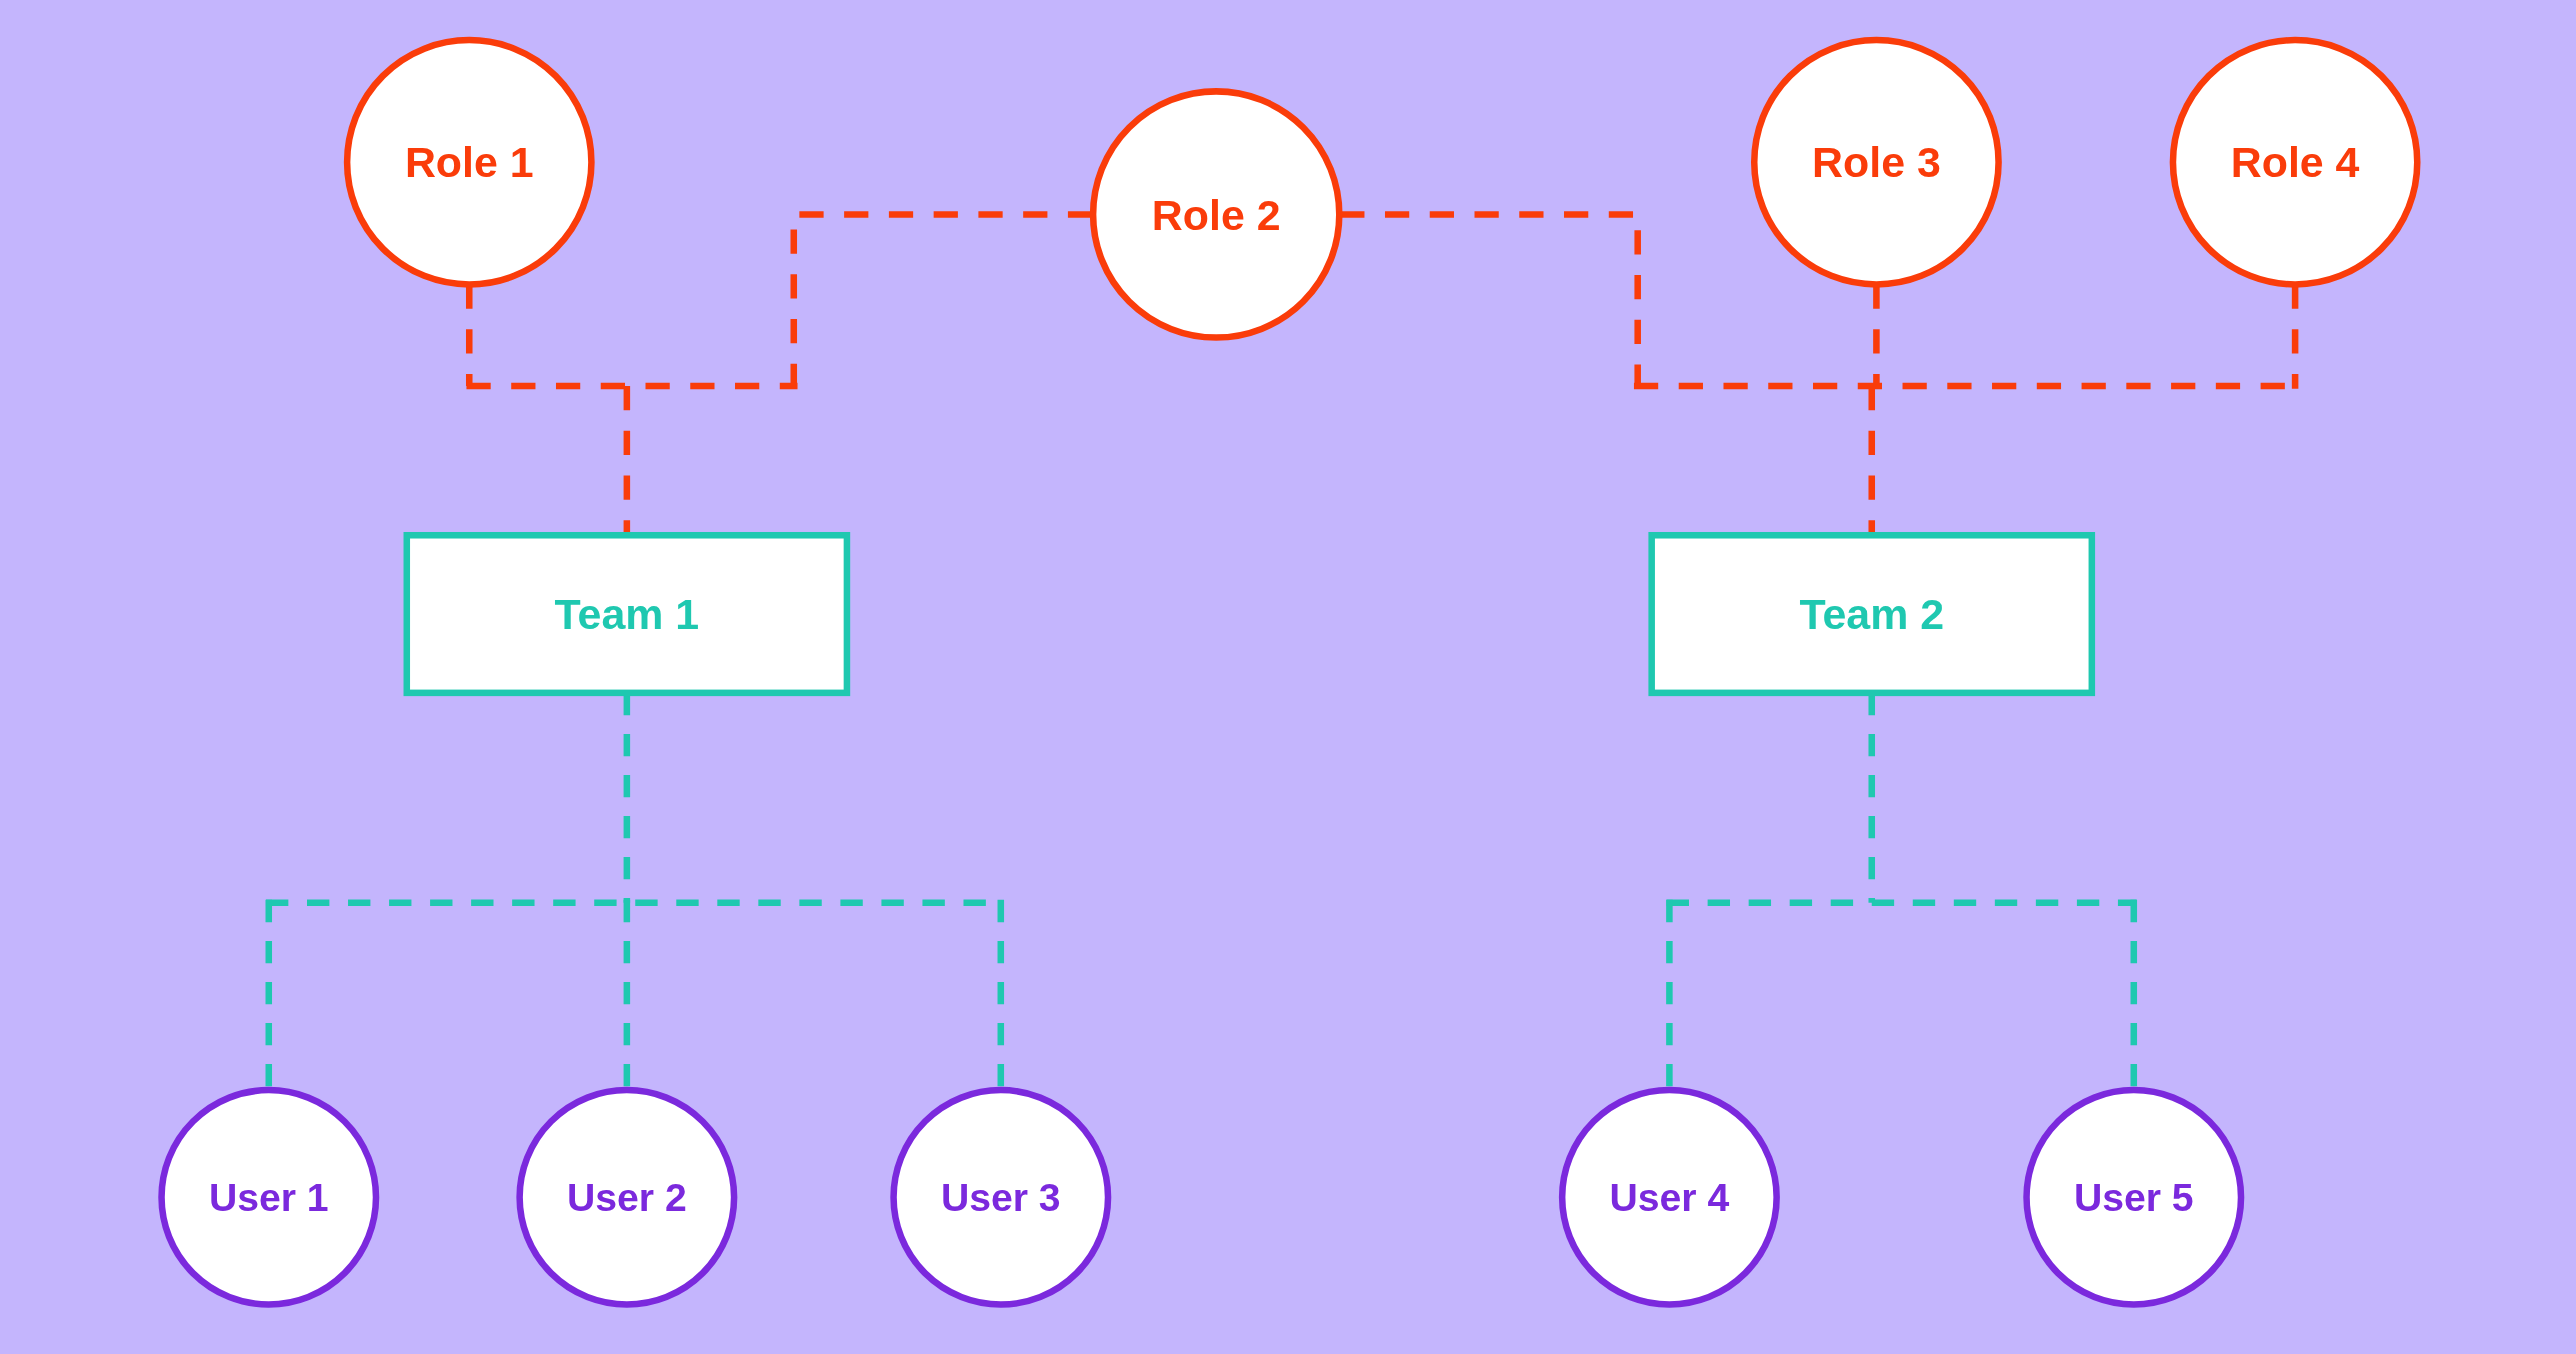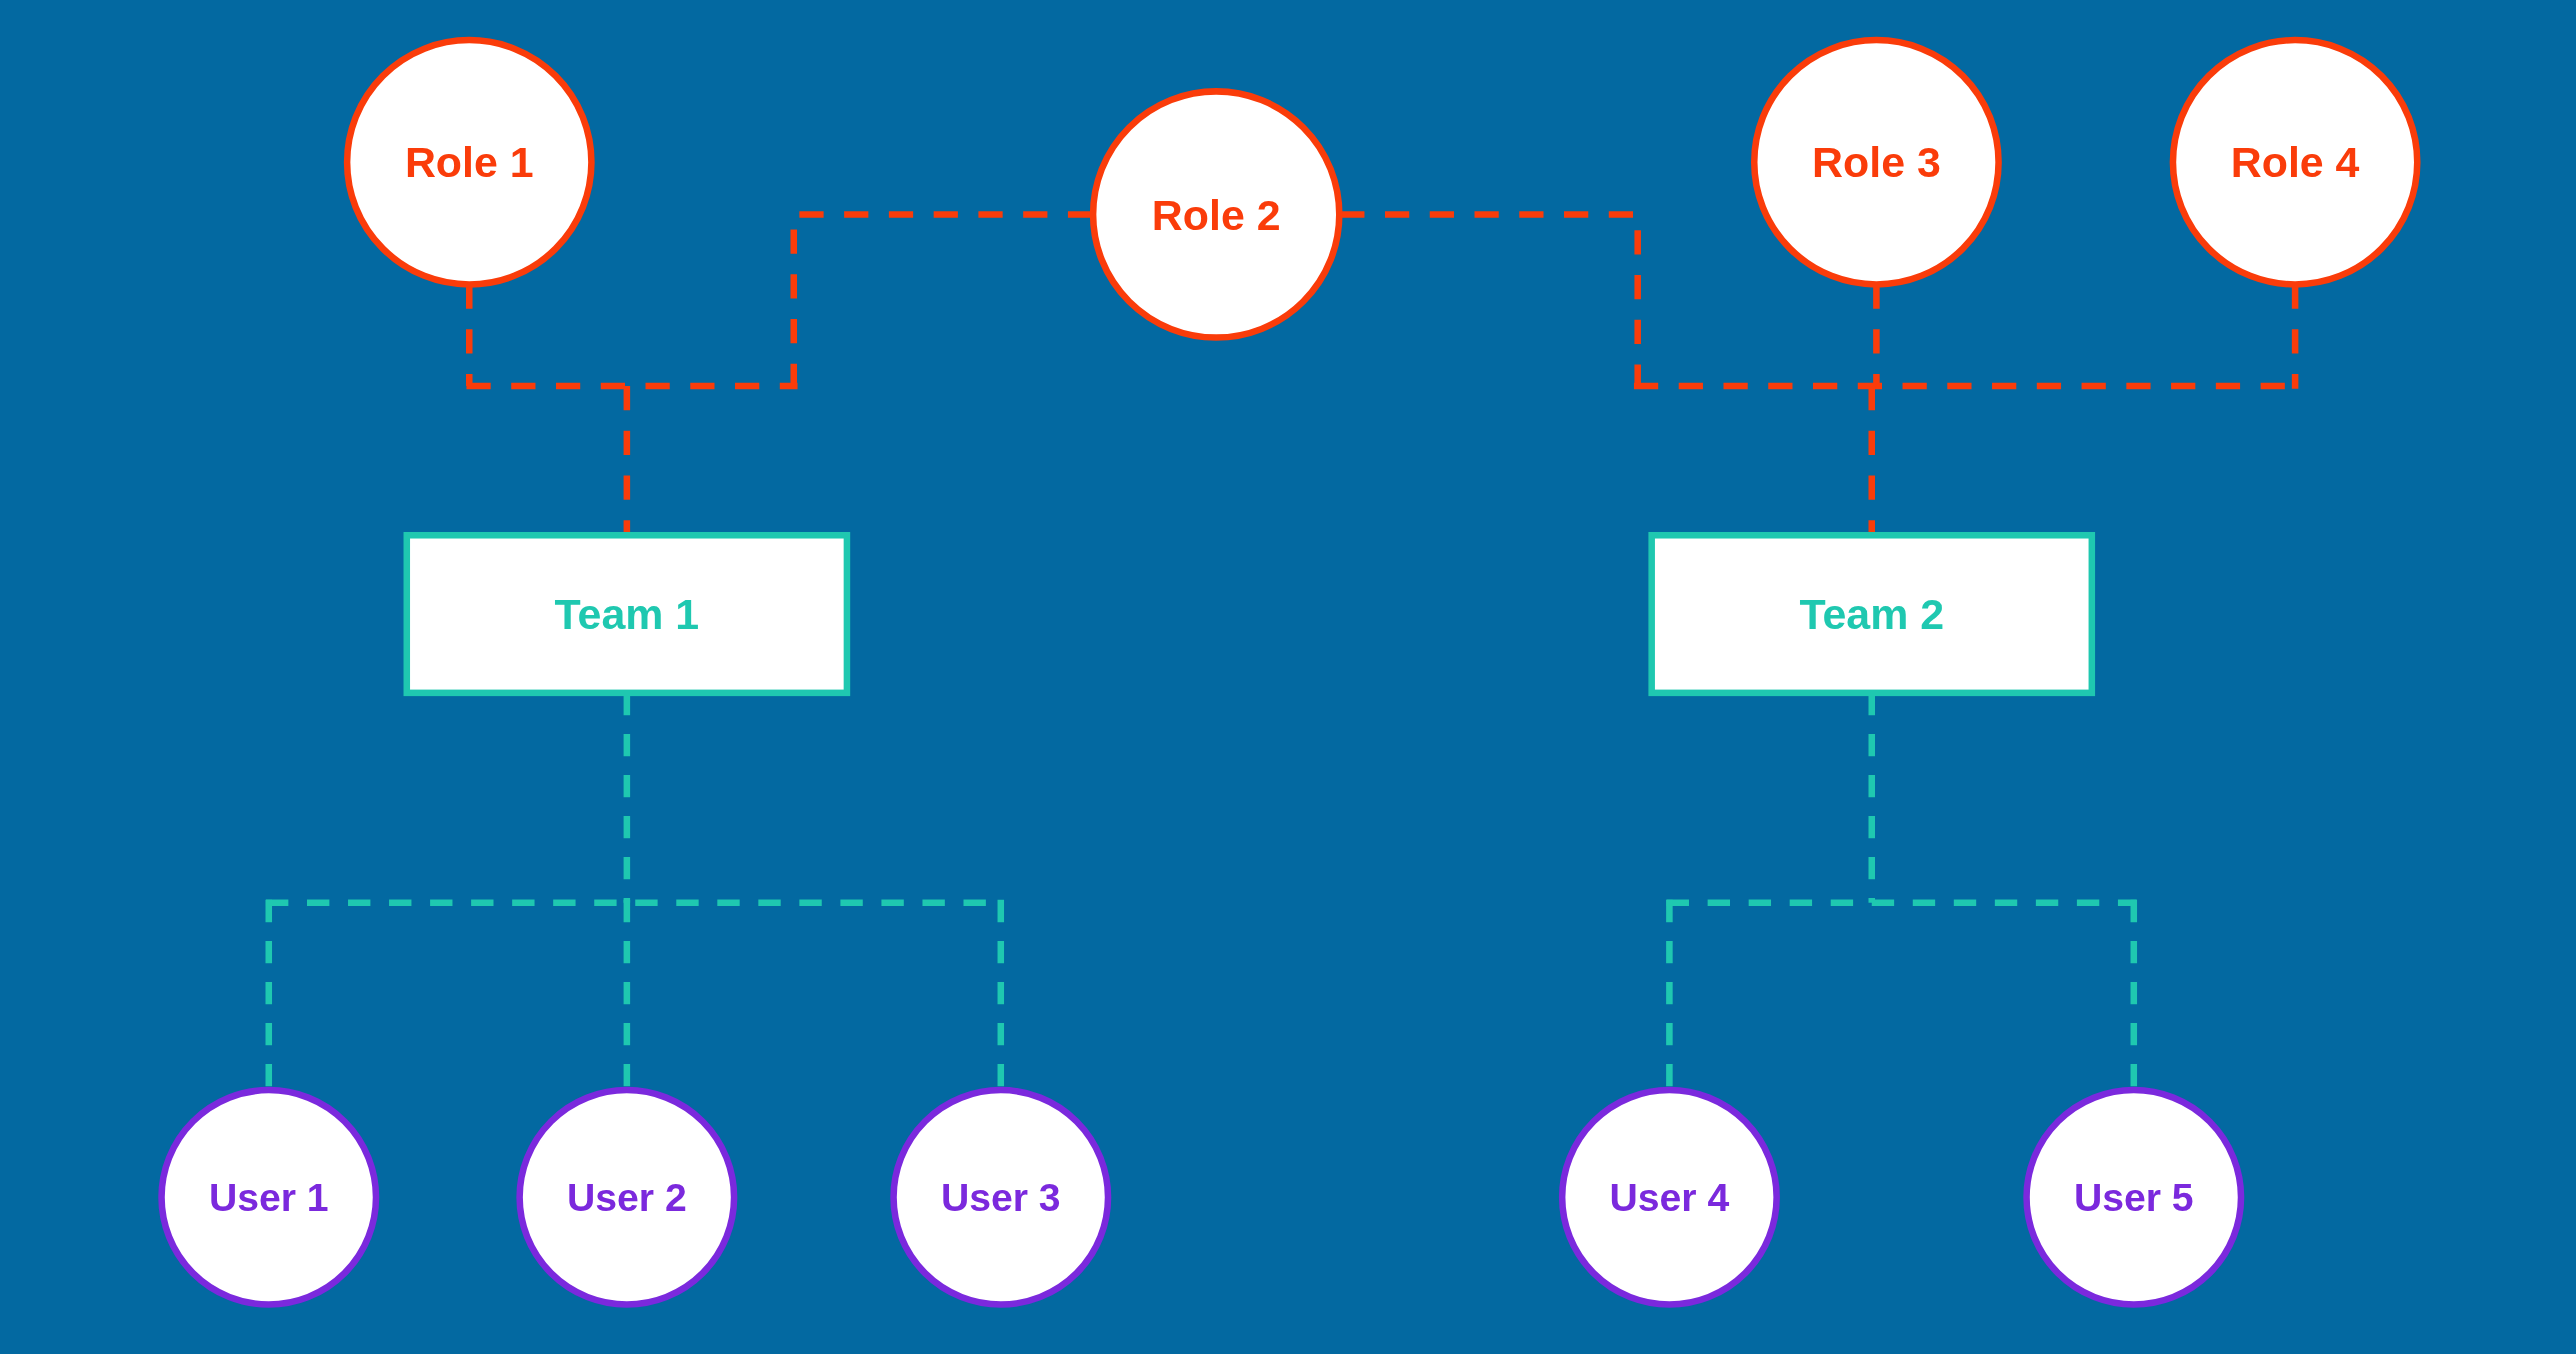--- a/index.html
+++ b/index.html
@@ -7,21 +7,21 @@
     padding: 0;
     background: #ffffff;
   }
   body {
     font-family: "Liberation Sans", sans-serif;
   }
   #stage {
     position: relative;
     width: 2576px;
     height: 1354px;
-    background: #0369a1;
+    background: #c4b5fd;
     overflow: hidden;
   }
   #diagram-svg {
     position: absolute;
     left: 0;
     top: 0;
     width: 2576px;
     height: 1354px;
     display: block;
   }

